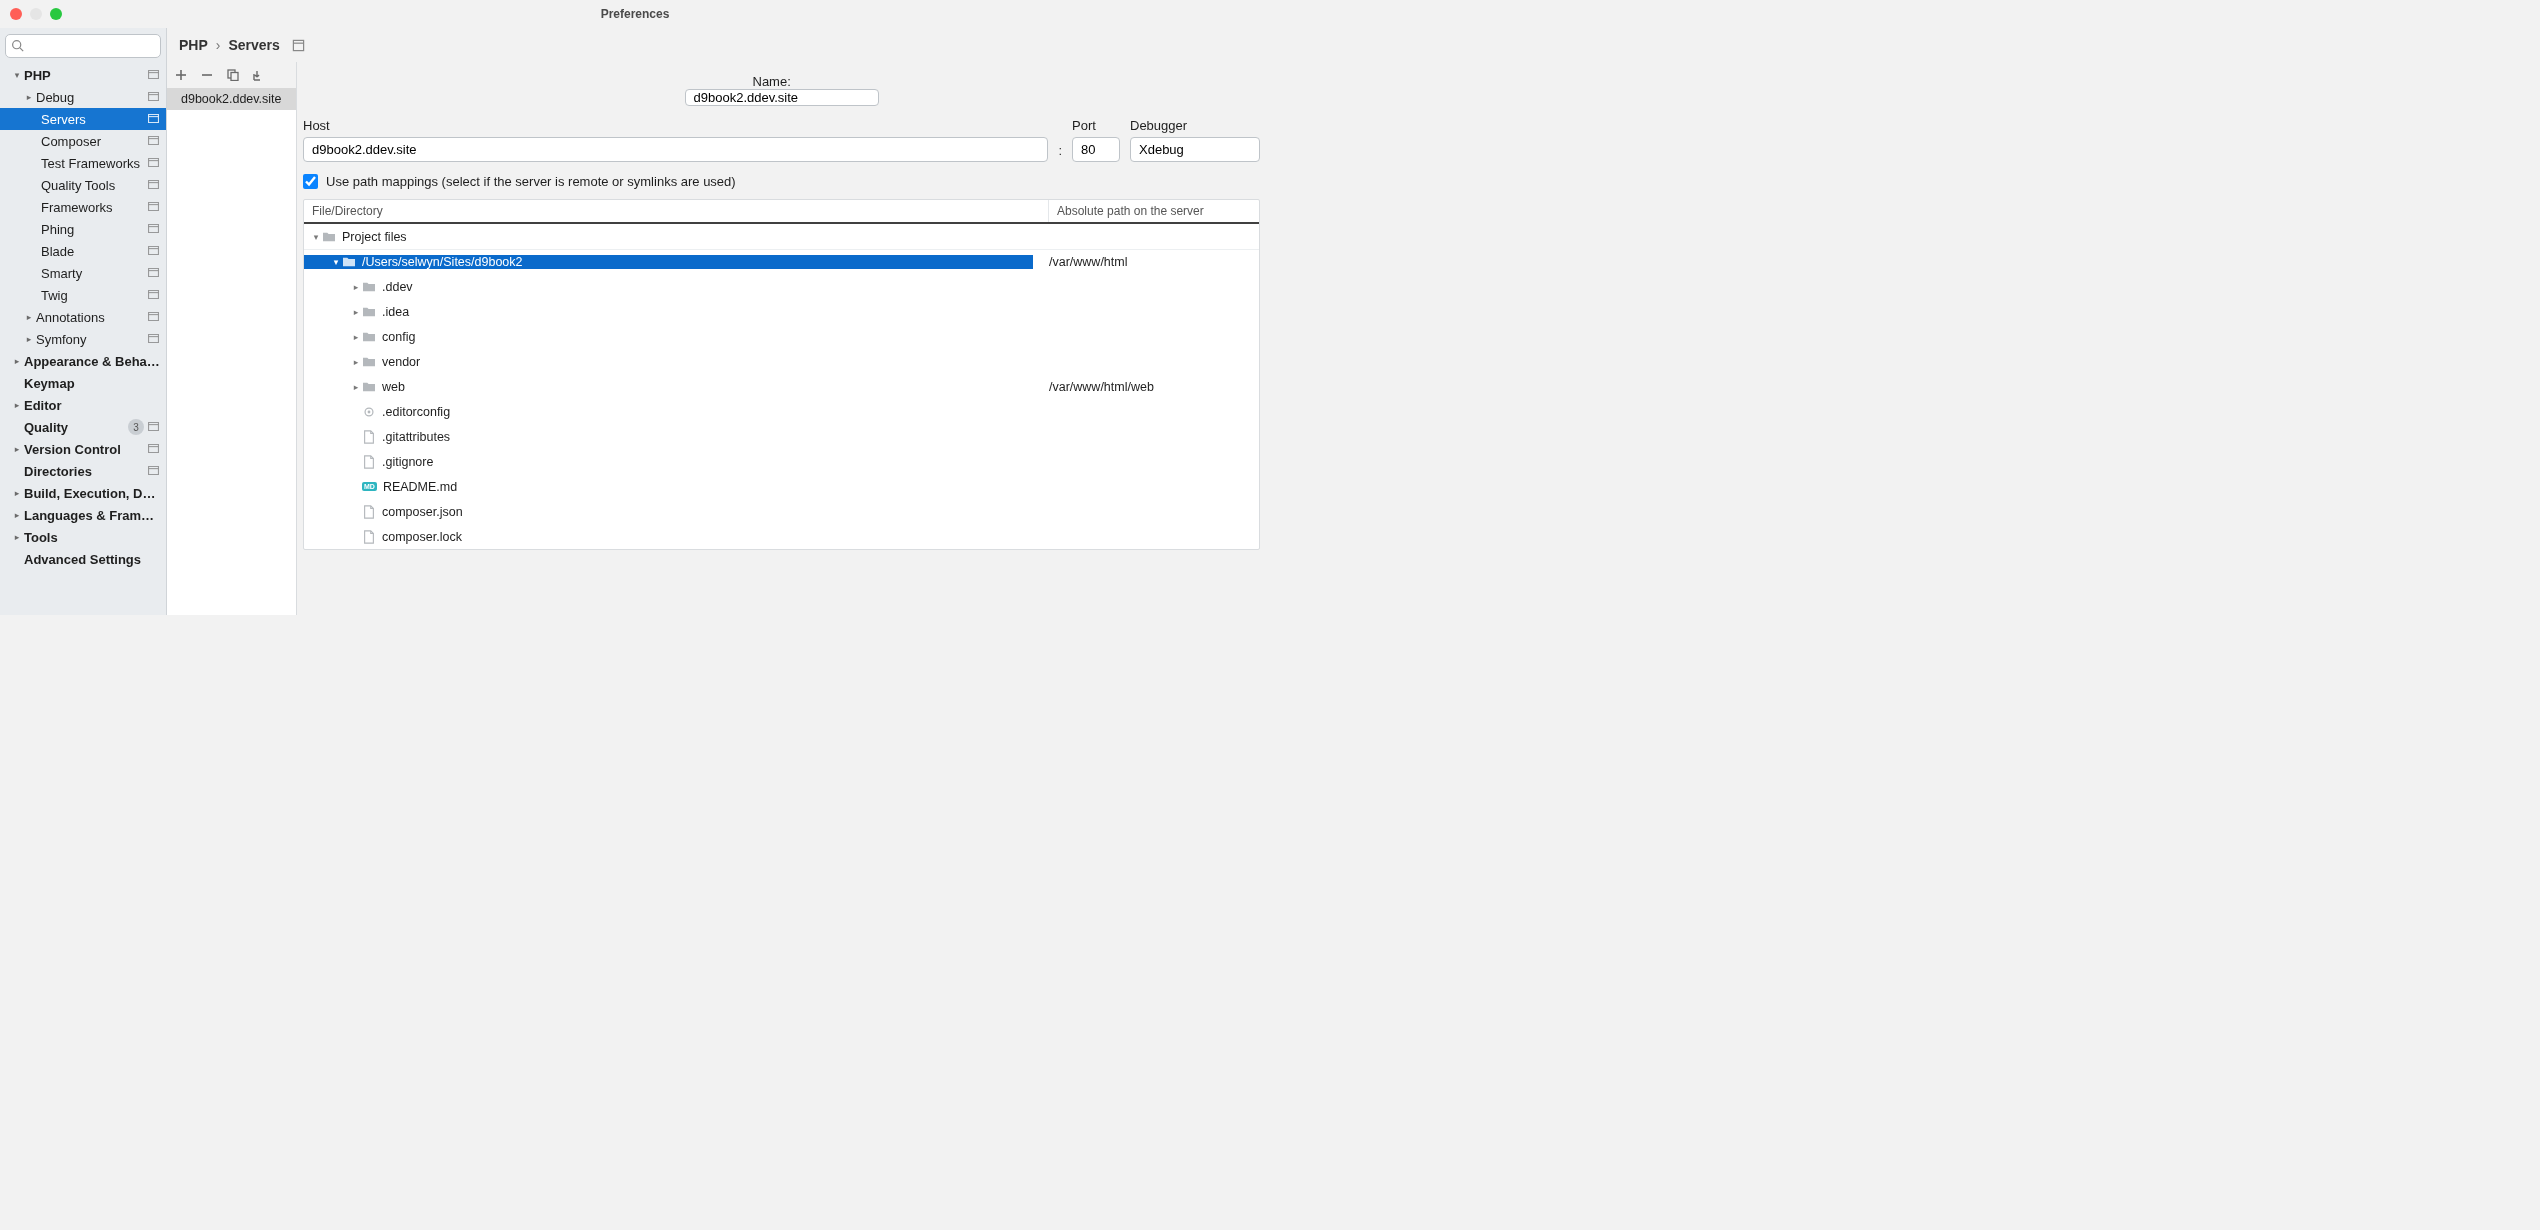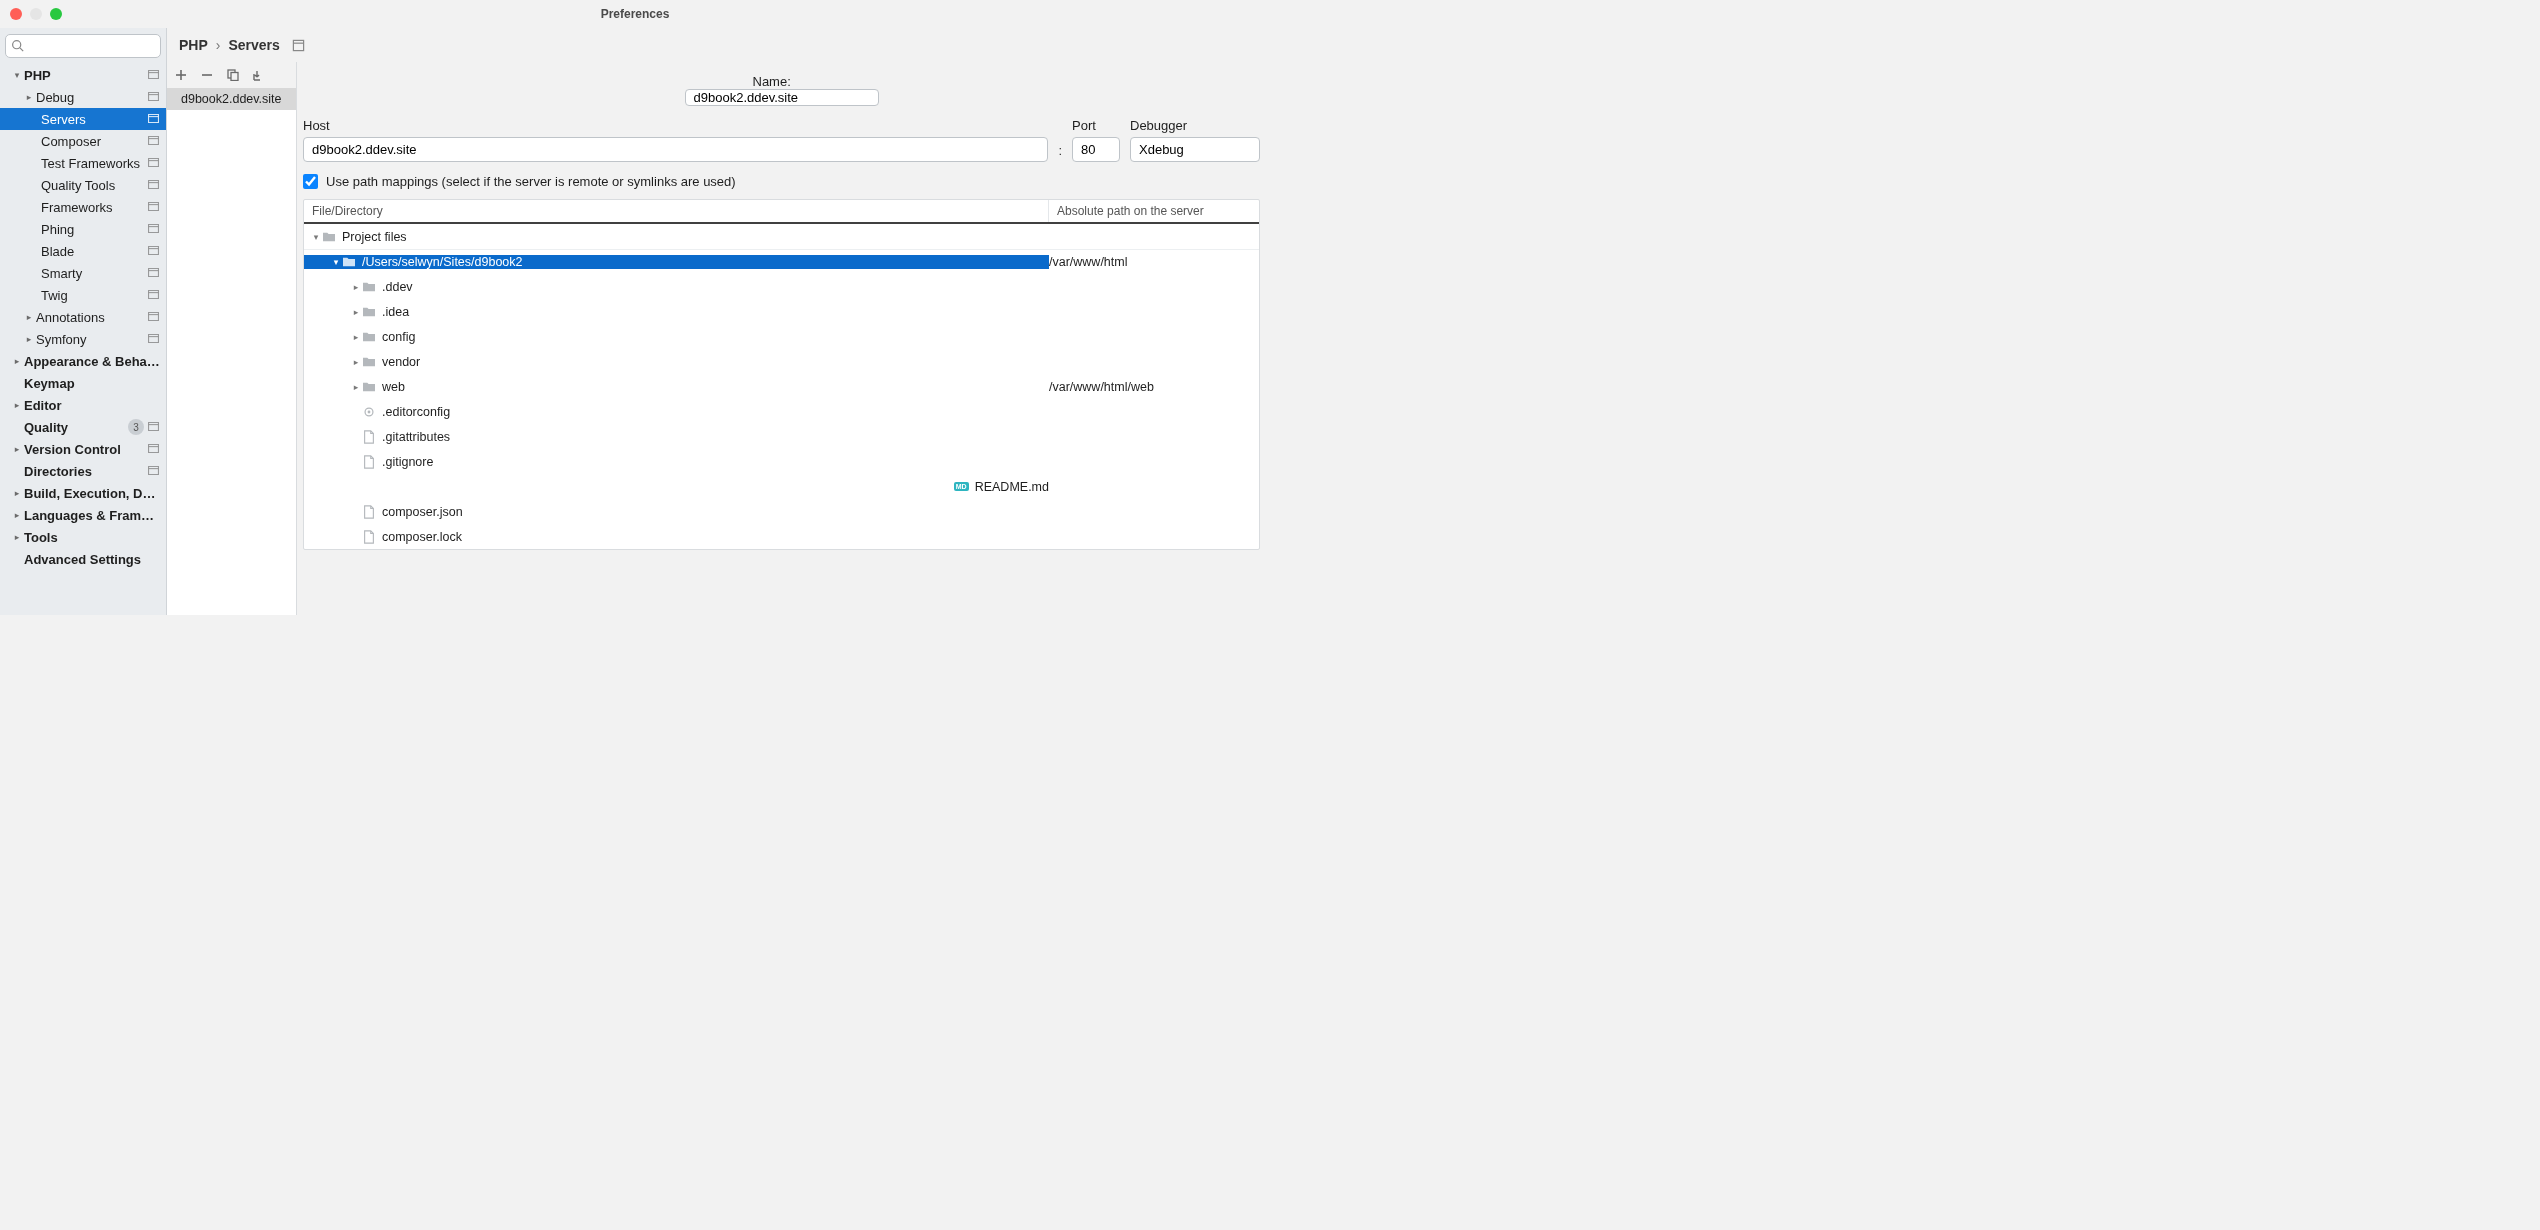--- a/index.html
+++ b/index.html
@@ -57,21 +57,21 @@
 .checkbox-row { display: flex; align-items: center; gap: 8px; margin-bottom: 10px; }
 .checkbox-row input[type=checkbox] { width: 15px; height: 15px; accent-color: #0a84ff; }
 
 .mapping-table { border: 1px solid #d9dcdf; border-radius: 2px; background: #fff; }
 .mapping-header { display: flex; height: 24px; border-bottom: 2px solid #404040; }
 .mapping-header .col { padding: 4px 8px; font-size: 12px; color: #555; }
 .col-left { flex: 1; border-right: 1px solid #e4e7ea; }
 .col-right { width: 210px; }
 .map-row { display: flex; min-height: 25px; align-items: center; }
 .map-row .cell-left { flex: 1; display: flex; align-items: center; padding-left: 6px; }
-.map-row .cell-right { width: 210px; padding-left: 0; font-size: 12.5px; }
+.map-row .cell-right { width: 210px; padding-left: 0; font-size: 12.5px; margin-left: 16px; }
 .map-row.selected .cell-left { background: #0a6acb; color: #fff; }
 .map-row.selected .cell-left .folder-icon { color: #cfe3f7; }
 .folder-icon { width: 14px; height: 12px; color: #b4b8bc; margin-right: 6px; flex-shrink: 0; }
 .file-icon { width: 14px; height: 14px; color: #b4b8bc; margin-right: 6px; flex-shrink: 0; }
 .gear-file-icon { color: #b4b8bc; }
 .md-badge { background: #2eb5c0; color: #fff; font-size: 7px; font-weight: 700; padding: 1px 2px; border-radius: 2px; margin-right: 6px; }
 .chev { width: 12px; display: inline-flex; justify-content: center; color: #7a7a7a; font-size: 9px; }
 .map-row.selected .chev { color: #fff; }
 .node-label { font-size: 12.5px; }
 .map-row.border-top { border-top: 1px solid #eceff1; }
@@ -494,21 +494,21 @@
                       <svg class="file-icon" viewBox="0 0 14 16">
                         <path d="M2 1 h7 l3 3 v11 H2 Z" fill="none" stroke="currentColor" stroke-width="1.3"></path>
                         <path d="M9 1 v3 h3" fill="none" stroke="currentColor" stroke-width="1.3"></path>
                       </svg>
                     </span>
                     <span class="node-label">.gitignore</span>
                   </div>
                   <div class="cell-right"></div>
                 </div>
                 <div class="map-row">
-                  <div class="cell-left" style="padding-left: 46px; justify-content: flex-end;">
+                  <div class="cell-left" style="padding-left: 46px;">
                     <span class="chev"></span>
                     <span class="md-badge">MD</span>
                     <span class="node-label">README.md</span>
                   </div>
                   <div class="cell-right"></div>
                 </div>
                 <div class="map-row">
                   <div class="cell-left" style="padding-left: 46px;">
                     <span class="chev"></span>
                     <span>

